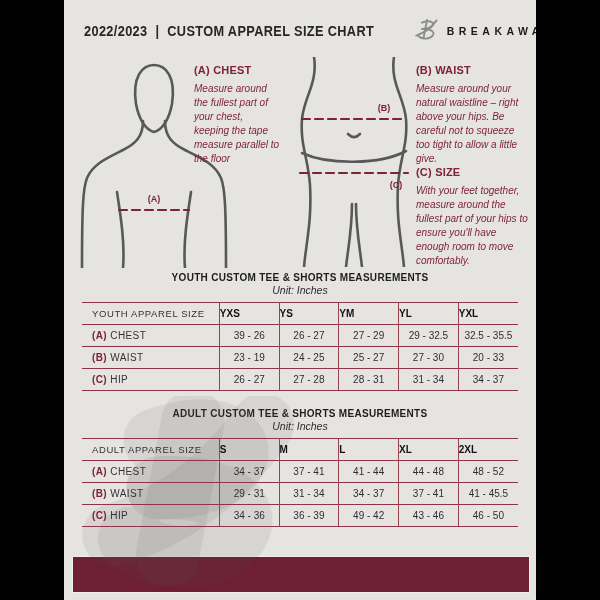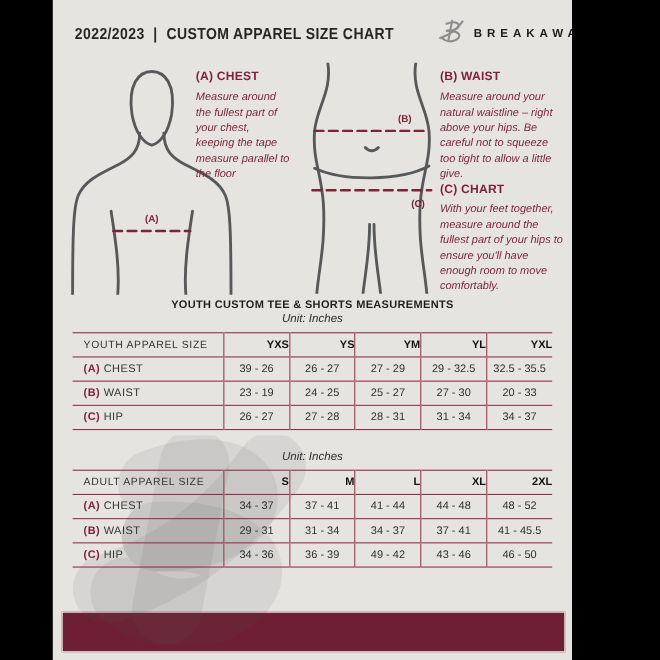--- a/index.html
+++ b/index.html
@@ -8,21 +8,21 @@
     background:#000;
     font-family:"Liberation Sans", sans-serif;
     position:relative;
     overflow:hidden;
   }
   .letterbox { position:absolute; top:0; height:600px; background:#000; }
   .letterbox.left { left:0; width:64px; }
   .letterbox.right { right:0; width:64px; }
 
   .page {
-    position:absolute; left:48px; top:0;
+    position:absolute; left:64px; top:0;
     width:472px; height:600px;
     background:#e6e4e1;
     overflow:hidden;
   }
 
   
   .header {
     position:absolute; top:0; left:0; right:0; height:52px;
     display:flex; align-items:center; justify-content:space-between;
     padding:10px 24px 0 20px;
@@ -64,21 +64,21 @@
   table {
     width:436px; margin:6px auto 0 auto;
     border-collapse:collapse; table-layout:fixed;
     position:relative; z-index:2;
   }
   col.c-label { width:31.5%; }
   thead tr { border-top:1.5px solid #8f3447; border-bottom:1.5px solid #8f3447; }
   tbody tr { border-bottom:1.5px solid #8f3447; }
   th, td { height:22px; vertical-align:middle; background:transparent; }
   th + th, td + td { border-left:1px solid #97424f; }
-  th.size-h { font-weight:bold; font-size:10px; color:#111; text-align:right; }
+  th.size-h { font-weight:bold; font-size:10px; color:#111; text-align:left; }
   th.label-h { font-weight:normal; font-size:9.5px; color:#333; text-align:left; padding-left:10px; letter-spacing:0.6px; }
   td.row-label { text-align:left; padding-left:10px; font-size:10px; color:#333; letter-spacing:0.4px; }
   td.row-label .key { font-weight:bold; color:#7e2237; }
   td.val { text-align:center; font-size:10px; color:#2f2f2f; }
 
   
   .watermark { position:absolute; left:14px; top:396px; z-index:1; }
   .watermark path { fill:none; stroke:rgba(90,90,90,0.10); stroke-width:10; stroke-linecap:round; }
 
   
@@ -145,21 +145,21 @@
 
     <div class="inst inst-a">
       <h3>(A) CHEST</h3>
       <p>Measure around the fullest part of your chest, keeping the tape measure parallel to the floor</p>
     </div>
     <div class="inst inst-b">
       <h3>(B) WAIST</h3>
       <p>Measure around your natural waistline – right above your hips. Be careful not to squeeze too tight to allow a little give.</p>
     </div>
     <div class="inst inst-c">
-      <h3>(C) CHART</h3>
+      <h3>(C) SIZE</h3>
       <p>With your feet together, measure around the fullest part of your hips to ensure you'll have enough room to move comfortably.</p>
     </div>
   </div>
 
   <div class="watermark">
     <svg width="230" height="190" viewBox="0 0 30 30">
       <path d="M15,4 L11,25" stroke-width="1.6"></path>
       <path d="M9,7 C20,3 25,8 20,12 C17,14 13,14.5 9.5,14.5" stroke-width="1.6"></path>
       <path d="M9.5,14.5 C21,14 26,19 20,23.5 C15,27 8,25.5 5,22.5" stroke-width="1.6"></path>
       <path d="M26,4.5 C20,13 12,19 2.5,22" stroke-width="1.6"></path>
@@ -220,20 +220,21 @@
           <td class="val">27 - 28</td>
           <td class="val">28 - 31</td>
           <td class="val">31 - 34</td>
           <td class="val">34 - 37</td>
         </tr>
       </tbody>
     </table>
   </div>
 
   <div class="table-section adult-section">
+    <div class="table-title">ADULT CUSTOM TEE &amp; SHORTS MEASUREMENTS</div>
     <div class="table-unit">Unit: Inches</div>
     <table>
       <colgroup>
           <col class="c-label">
           <col>
           <col>
           <col>
           <col>
           <col>
         </colgroup>

